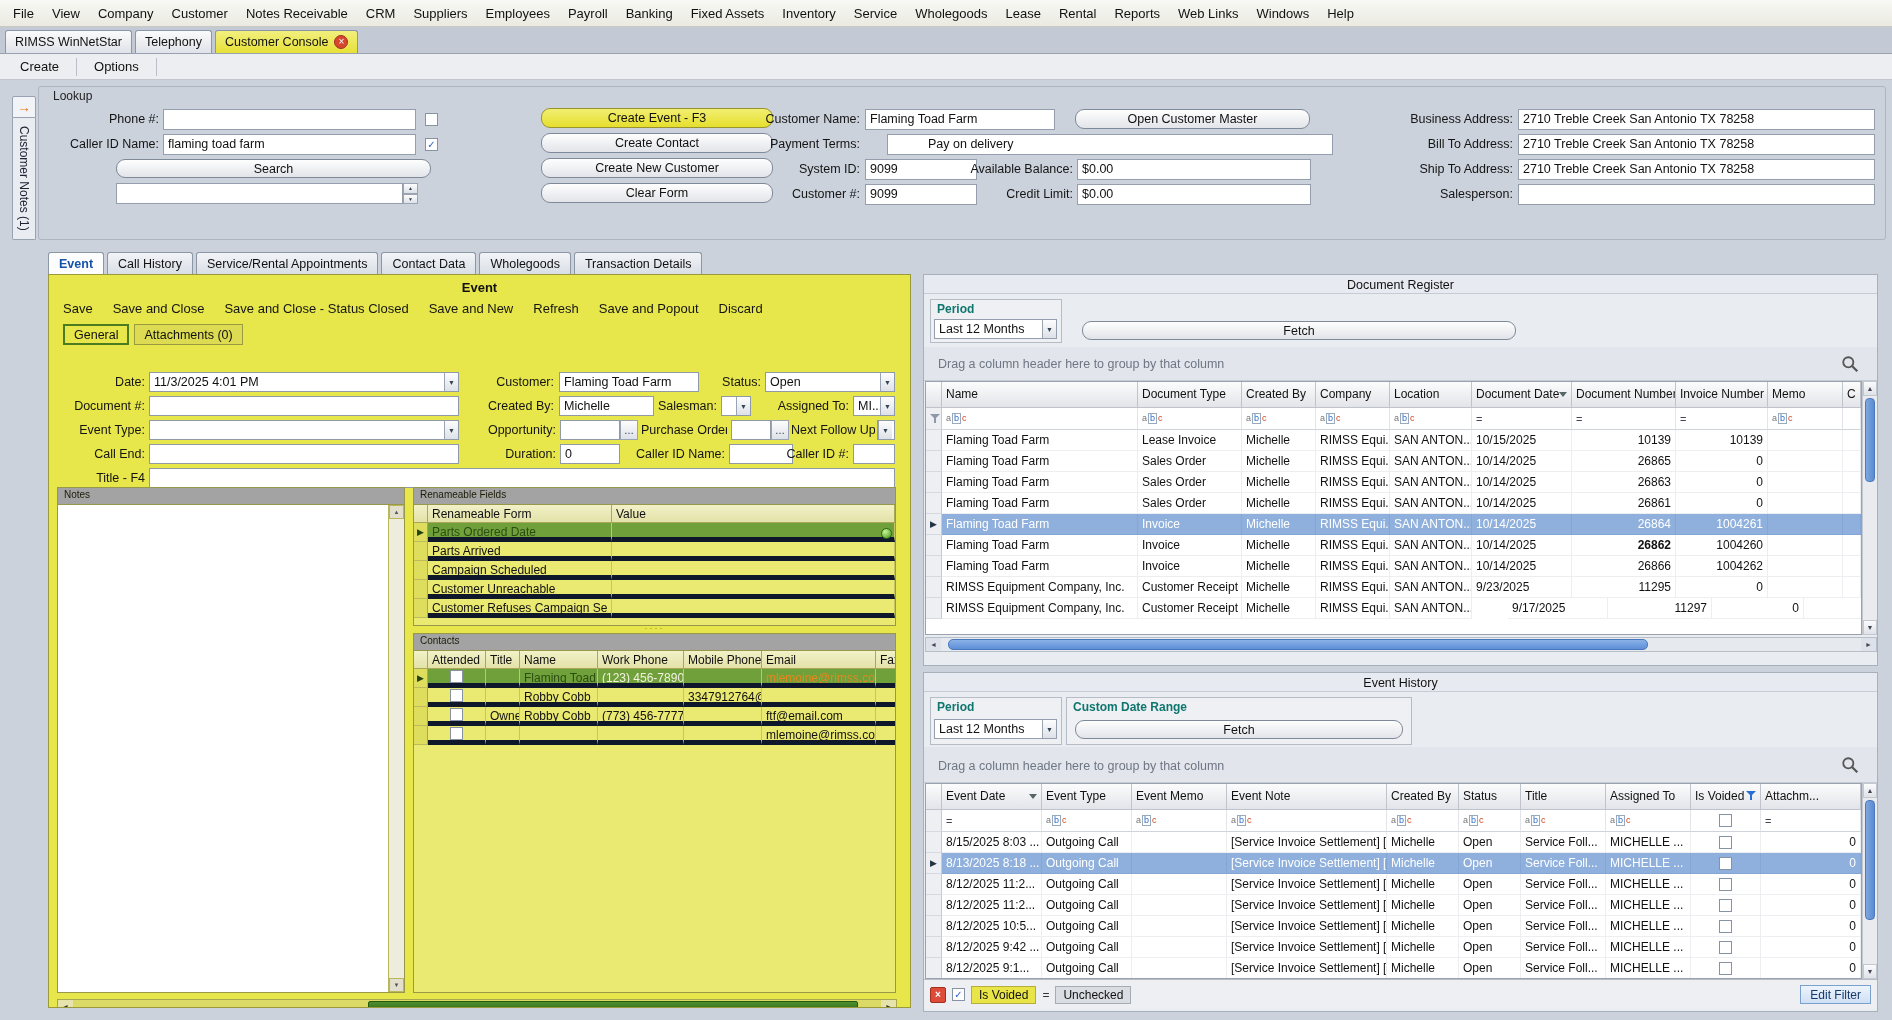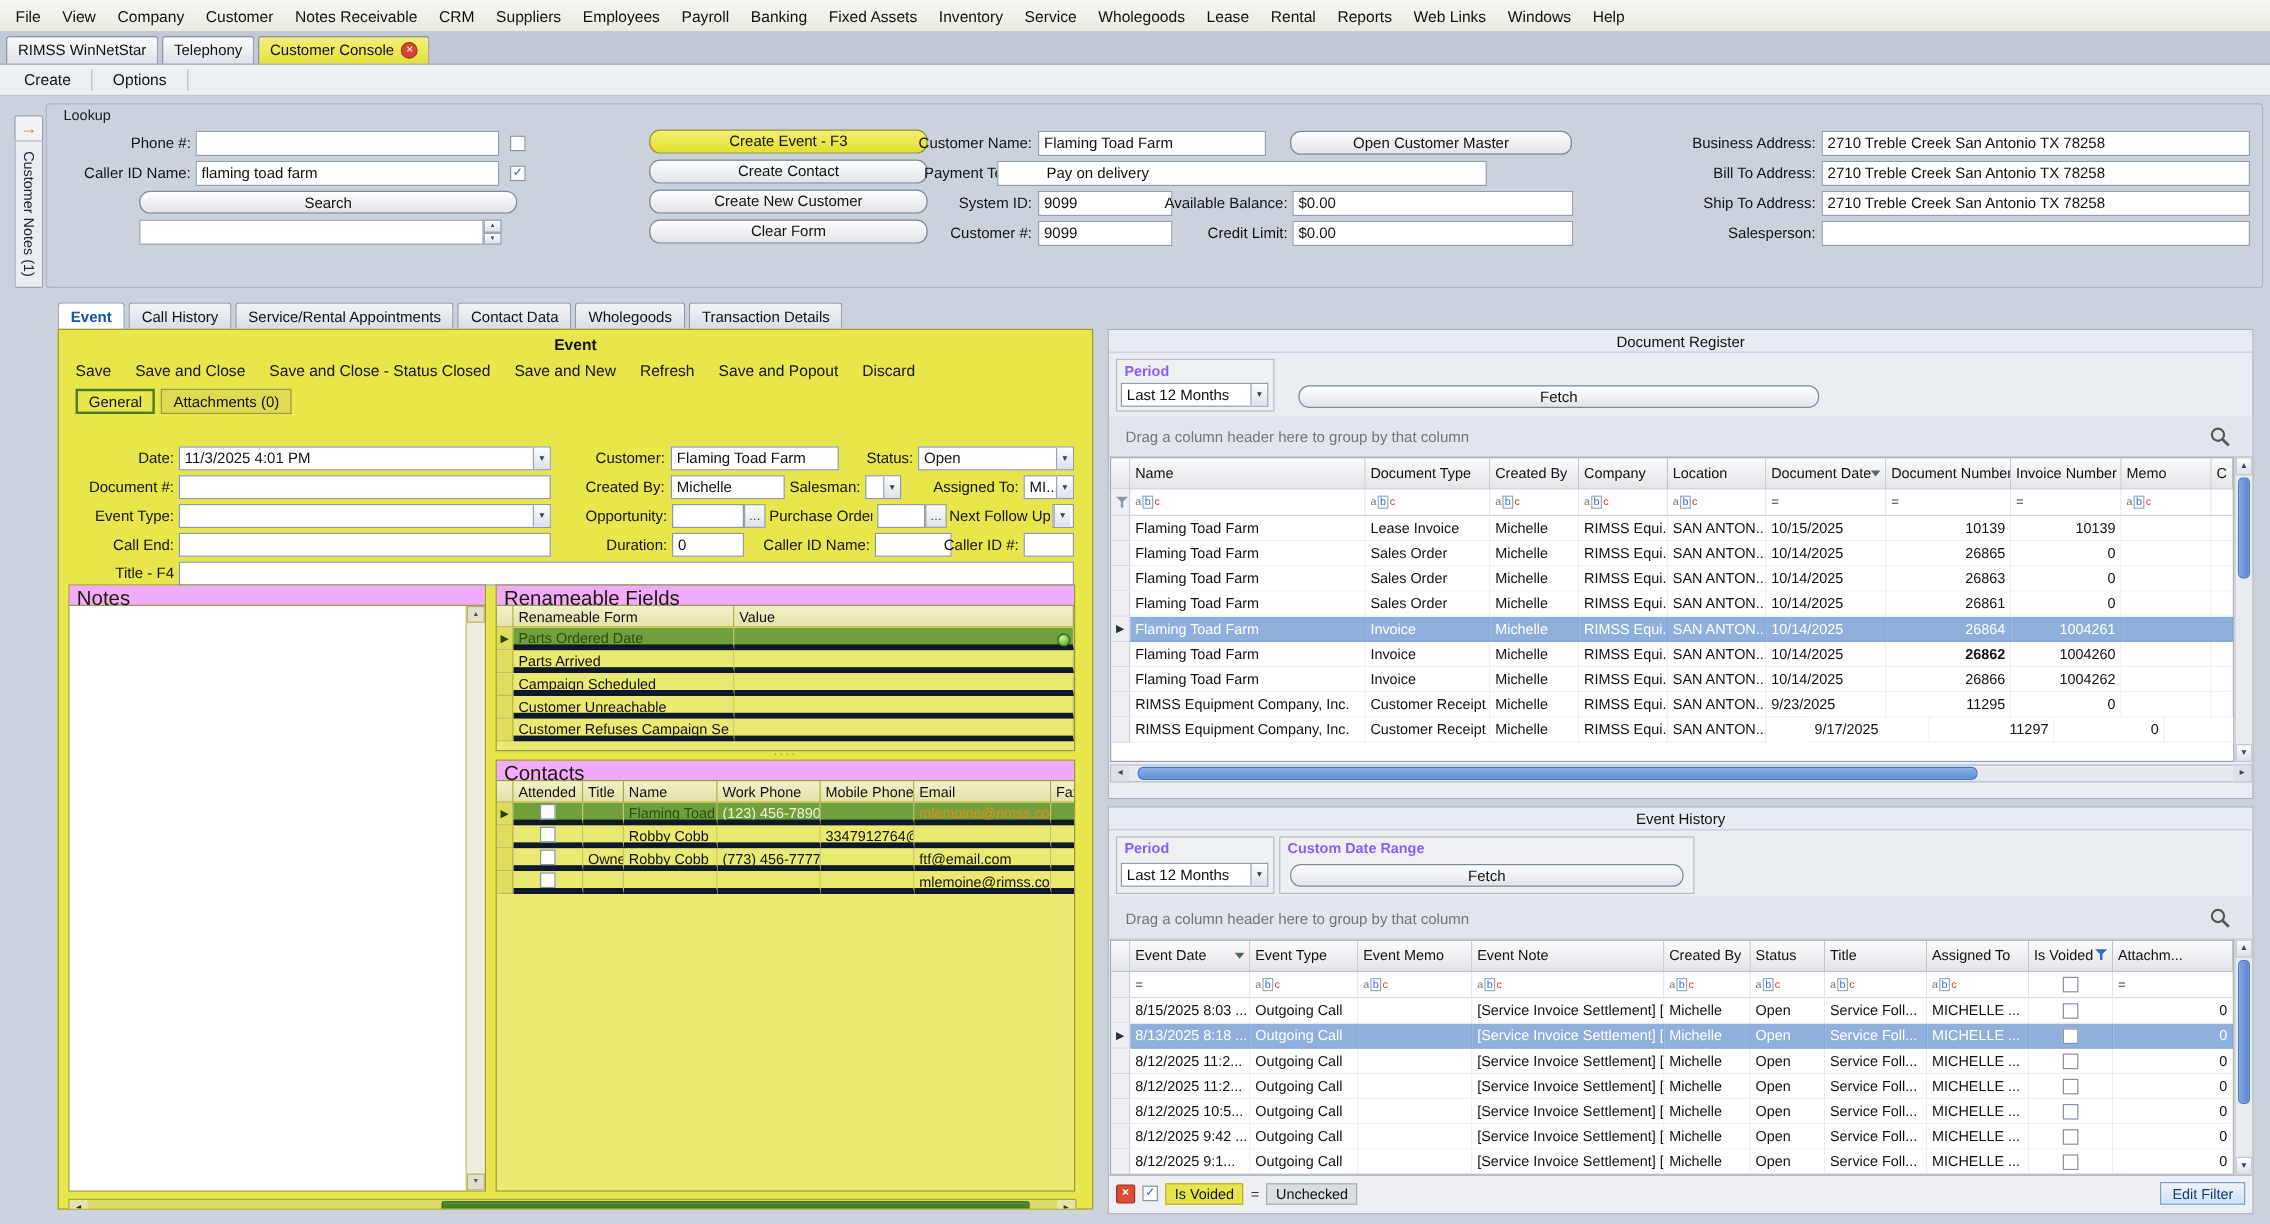--- a/index.html
+++ b/index.html
@@ -53,41 +53,41 @@
   .eactions { position:absolute; left:14px; top:26px; display:flex; gap:20px; }
   .eact { font-size:13px; color:#151515; white-space:nowrap; }
   .ytabs { position:absolute; left:14px; top:49px; display:flex; gap:5px; }
   .ytab { height:21px; padding:0 9px; display:flex; align-items:center; background:#dcdb52; border:1px solid #9a9a40; font-size:12.5px; }
   .ytab.active { background:#e7e64b; border:2px solid #4c7c20; }
   .flbl { position:absolute; text-align:right; font-size:12.5px; color:#141414; white-space:nowrap; overflow:hidden; }
   .yfield { position:absolute; height:20px; background:#fff; border:1px solid #8f99a8; font-size:12.5px; padding:2px 4px; white-space:nowrap; overflow:hidden; }
   .ycombo { display:flex; align-items:center; justify-content:space-between; padding:0 0 0 4px; }
   .dots { position:absolute; width:18px; height:20px; background:linear-gradient(#fdfdfd,#dde1e8); border:1px solid #9aa4b2; font-size:10px; display:flex; align-items:center; justify-content:center; color:#234; }
   .ygb { position:absolute; border:1px solid #98984a; }
-  .ygb-cap { position:absolute; left:0; top:0; right:0; height:17px; background:#f0abfc; border-bottom:1px solid #98984a; padding:1px 6px; font-size:17px; color:#1c1c08; }
+  .ygb-cap { position:absolute; left:0; top:0; right:0; height:17px; background:#a3a3a3; border-bottom:1px solid #98984a; padding:1px 6px; font-size:10px; color:#1c1c08; }
   .notes-area { position:absolute; left:0; top:17px; right:15px; bottom:0; background:#fff; border-right:1px solid #b9b75a; }
   .ysv { position:absolute; top:17px; right:0; bottom:0; width:15px; background:#eeecdc; }
   .ysv-a { position:absolute; left:0; right:0; height:14px; background:#e2e0cc; border:1px solid #b9b75a; font-size:6px; display:flex; align-items:center; justify-content:center; color:#555; }
   .yg-head { position:absolute; left:0; right:0; height:18px; display:flex; overflow:hidden; }
   .yg-hc { background:linear-gradient(#f2f1c8,#e3e2a8); border-right:1px solid #a8a75a; border-bottom:1px solid #a8a75a; font-size:12px; padding:2px 4px 0; height:18px; white-space:nowrap; overflow:hidden; flex:0 0 auto; }
   .yg-row { display:flex; height:19px; overflow:hidden; }
   .yg-ind { width:14px; flex:0 0 14px; background:#dedd5e; border-right:1px solid #a8a75a; border-bottom:1px solid #bdbb5e; font-size:9px; display:flex; align-items:center; justify-content:center; color:#23420e; }
   .yg-c { height:19px; font-size:12px; padding:2px 4px 0; border-right:1px solid #c6c468; border-bottom:5px solid #0f172a; background:#eae972; white-space:nowrap; overflow:hidden; flex:0 0 auto; }
   .yg-row.sel .yg-c { background:#6fa03a; color:#2c4d12; }
   .yg-c.center { display:flex; align-items:center; justify-content:center; padding:0; }
   .greendot { position:absolute; right:3px; top:40px; width:11px; height:11px; border-radius:50%; background:radial-gradient(circle at 35% 30%,#c8f598,#47941a); border:1px solid #2d6a0e; }
   .ehs { position:absolute; background:#dbda66; border:1px solid #a8a74e; }
   .ehs-a { position:absolute; top:0; width:15px; height:13px; background:#e6e4ac; font-size:7px; display:flex; align-items:center; justify-content:center; color:#333; }
   .ehs-t { position:absolute; top:1px; height:11px; background:linear-gradient(#4f8f2e,#2e6b18); border:1px solid #245a10; border-radius:2px; }
 
   
   .panel { position:absolute; background:#e9ecf1; border:1px solid #a8b0bc; overflow:hidden; }
   .panel-title { height:19px; text-align:center; font-size:12.5px; padding-top:3px; background:#e7eaf0; border-bottom:1px solid #c6ccd6; }
   .gb { position:absolute; border:1px solid #b6bcc6; background:#eef0f4; }
-  .gb-cap { position:absolute; left:6px; top:2px; font-size:12px; color:#8b5cf6; font-weight:bold; }
+  .gb-cap { position:absolute; left:6px; top:2px; font-size:12px; color:#0f766e; font-weight:bold; }
   .hintrow { position:absolute; left:0; right:0; background:#e2e5eb; border-bottom:1px solid #c6ccd6; }
   .hint { position:absolute; left:14px; top:10px; font-size:12.5px; color:#6e7684; }
   .mag { position:absolute; right:18px; width:18px; height:18px; }
 
   
   .dgrid { position:absolute; background:#fff; border:1px solid #9aa2ae; overflow:hidden; }
   .dg-head, .dg-filter, .dg-row { display:flex; overflow:hidden; }
   .dg-hc { position:relative; background:linear-gradient(#fcfcfc,#e2e4e9); border-right:1px solid #bfc3cb; border-bottom:1px solid #bfc3cb; font-size:12px; padding:5px 4px 0 4px; height:26px; white-space:nowrap; overflow:hidden; flex:0 0 auto; }
   .dg-fc { height:22px; border-right:1px solid #e2e4e9; border-bottom:1px solid #cfd3da; display:flex; align-items:center; padding:0 4px; gap:2px; flex:0 0 auto; background:#fff; }
   .dg-row { height:21px; }
@@ -188,21 +188,21 @@
     <div class="btn btn-yellow" style="left:502px;top:21px;width:232px;height:20px;">Create Event - F3</div>
     <div class="btn" style="left:502px;top:46px;width:232px;height:20px;">Create Contact</div>
     <div class="btn" style="left:502px;top:71px;width:232px;height:20px;">Create New Customer</div>
     <div class="btn" style="left:502px;top:96px;width:232px;height:20px;">Clear Form</div>
 
     <span class="lbl" style="left:700px;top:25px;width:121px;">Customer Name:</span>
     <div class="field" style="left:826px;top:22px;width:190px;">Flaming Toad Farm</div>
     <div class="btn" style="left:1036px;top:22px;width:235px;height:20px;">Open Customer Master</div>
 
     <span class="lbl" style="left:700px;top:50px;width:121px;text-align:right;">Payment Terms:</span>
-    <div class="field" style="left:792px;top:47px;width:408px;padding-left:40px;">Pay on delivery</div>
+    <div class="field" style="left:848px;top:47px;width:446px;padding-left:40px;">Pay on delivery</div>
 
     <span class="lbl" style="left:700px;top:75px;width:121px;">System ID:</span>
     <div class="field" style="left:826px;top:72px;width:112px;">9099</div>
     <span class="lbl" style="left:920px;top:75px;width:114px;">Available Balance:</span>
     <div class="field" style="left:1038px;top:72px;width:234px;">$0.00</div>
 
     <span class="lbl" style="left:700px;top:100px;width:121px;">Customer #:</span>
     <div class="field" style="left:826px;top:97px;width:112px;">9099</div>
     <span class="lbl" style="left:920px;top:100px;width:114px;">Credit Limit:</span>
     <div class="field" style="left:1038px;top:97px;width:234px;">$0.00</div>

